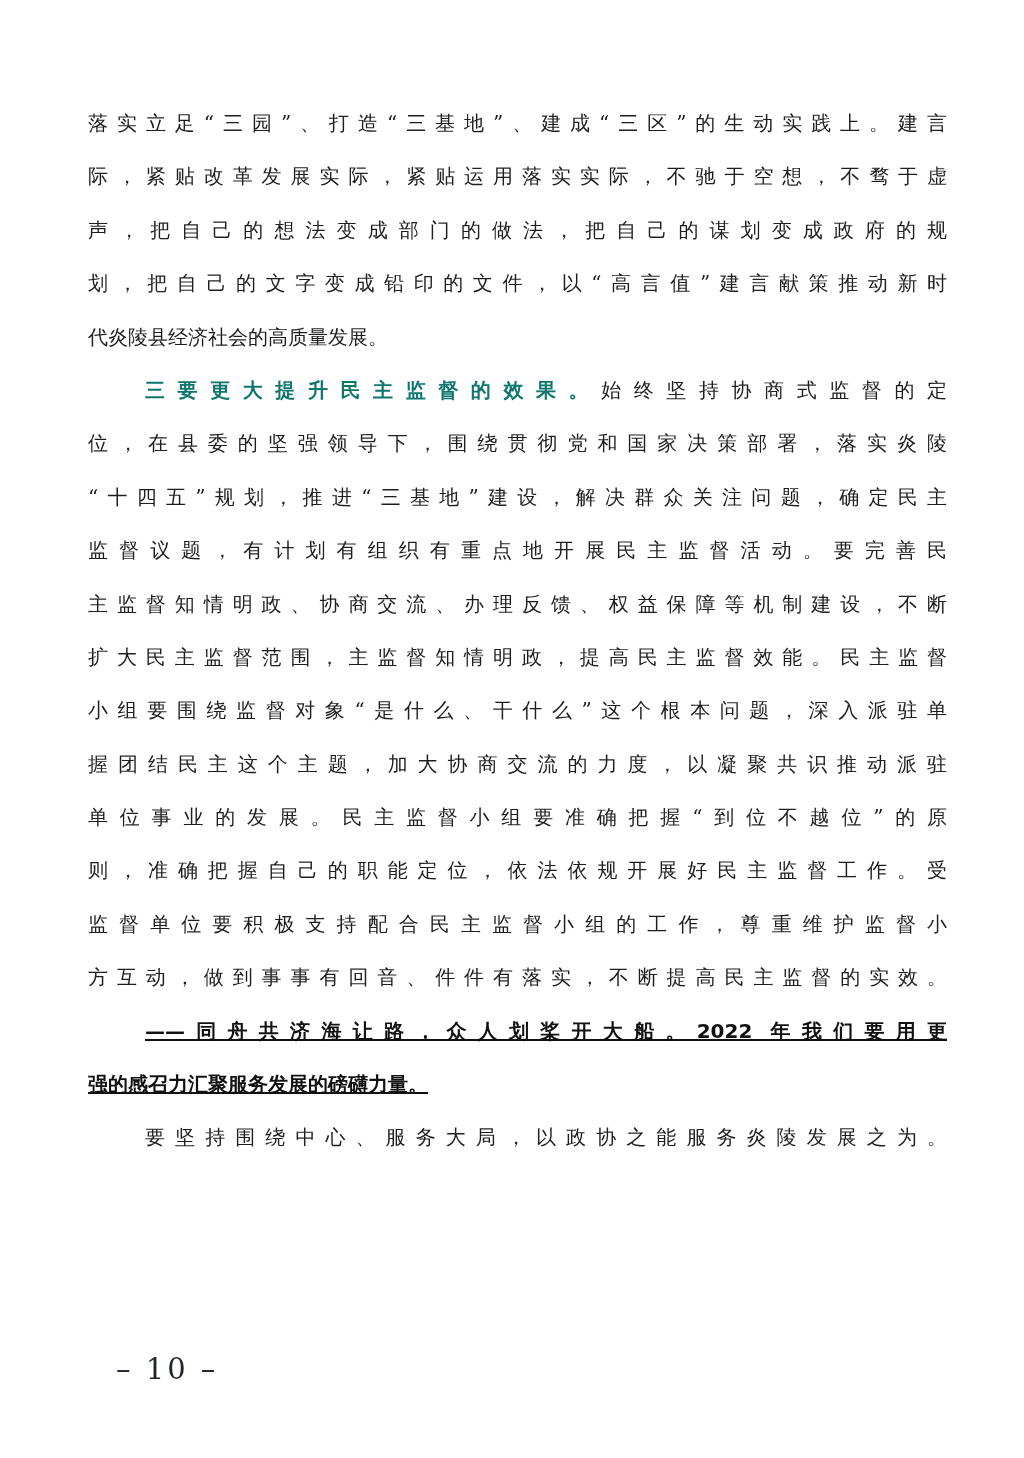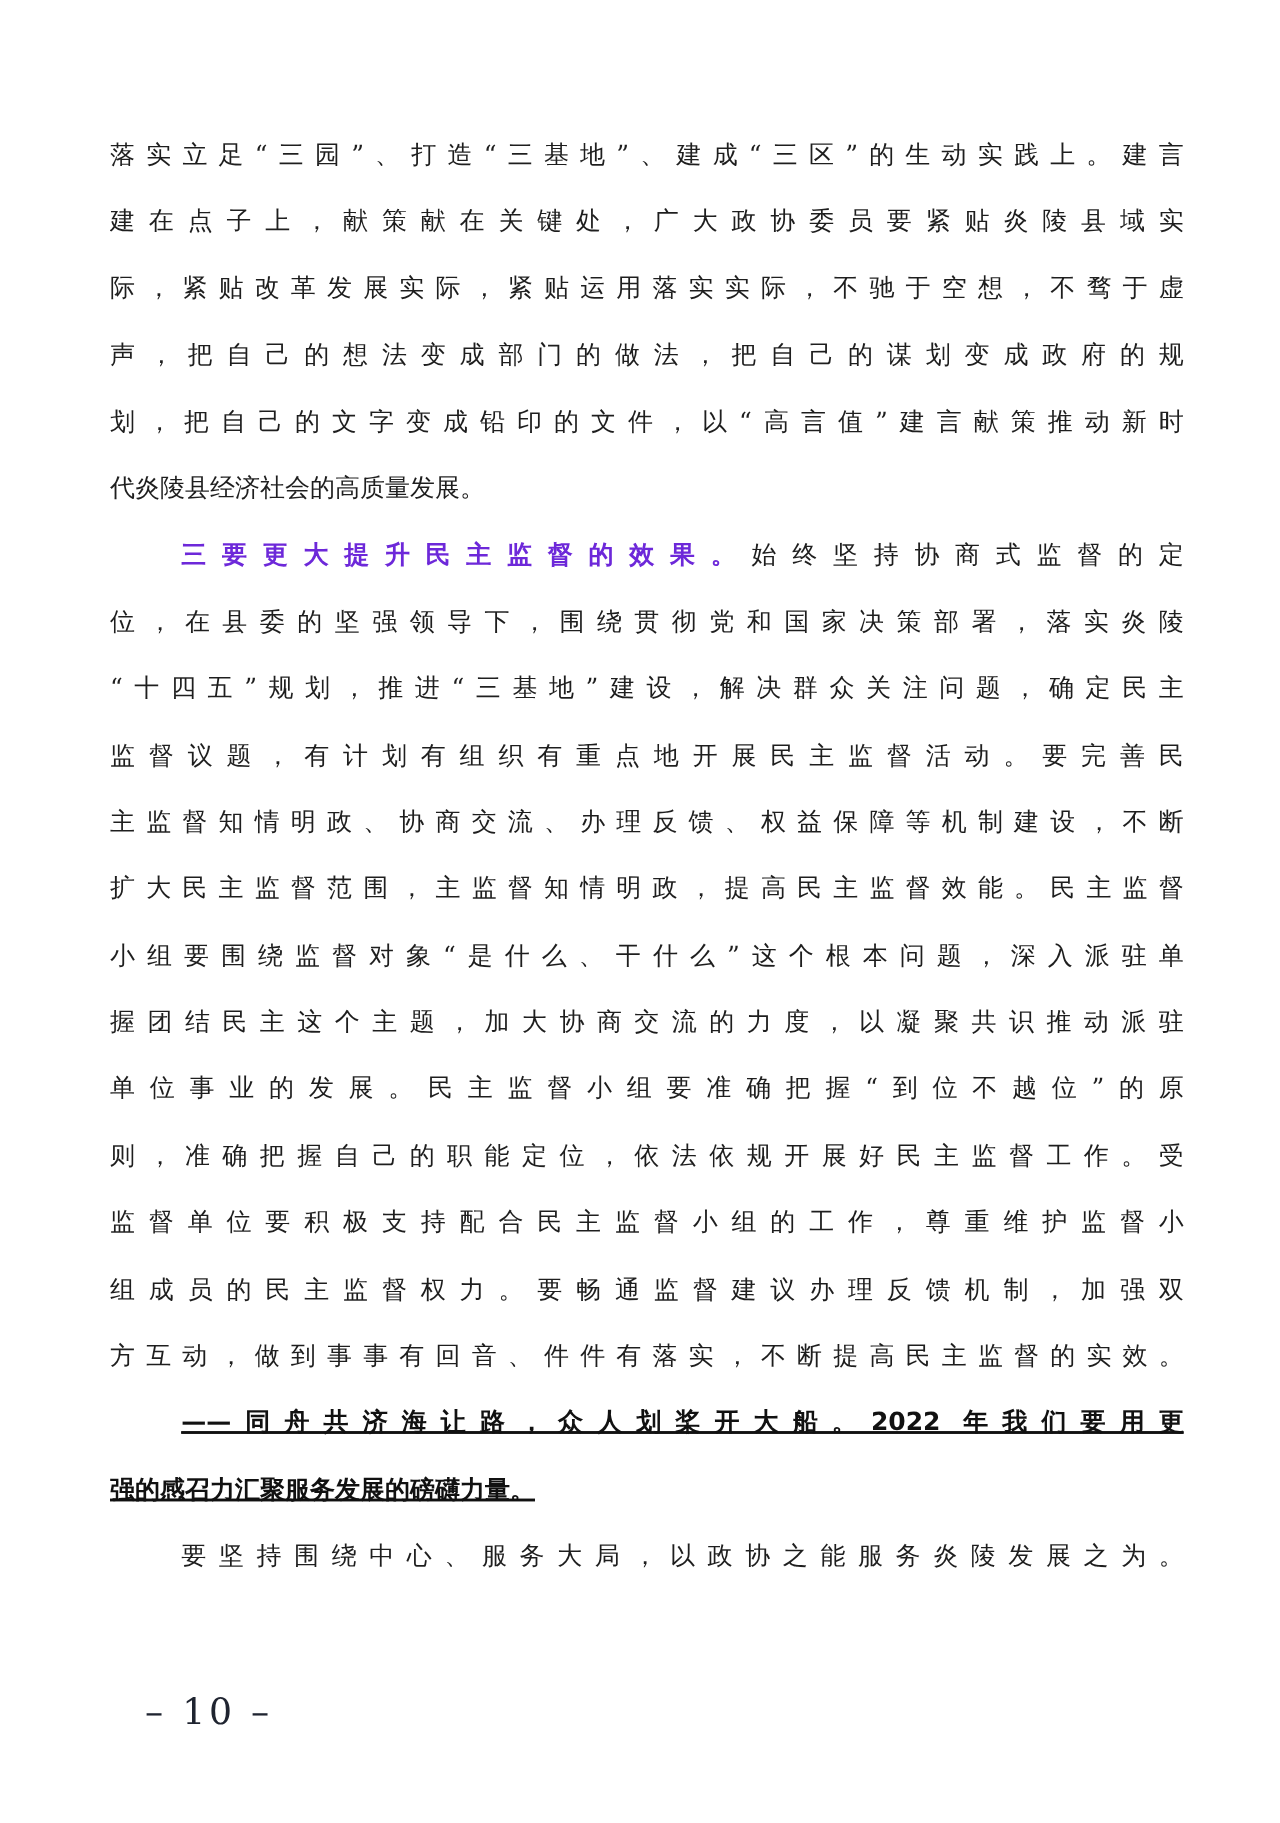--- a/index.html
+++ b/index.html
@@ -41,21 +41,21 @@
     text-align: right;
     text-align-last: left;
   }
 
   .line.indent {
     text-indent: 57px;
   }
 
   .seg.bold {
     font-weight: 700;
-    color: #6d28d9;
+    color: #0f766e;
   }
 
   
   .line.para-hei,
   .line.para-hei .seg {
     font-family: "DejaVu Sans", "Liberation Sans", sans-serif;
     font-weight: 700;
     color: #111111;
     text-decoration: underline;
   }
@@ -70,36 +70,34 @@
     font-family: "DejaVu Serif", "Liberation Serif", serif;
     letter-spacing: 3px;
   }
 </style>
 </head>
 <body>
 
 <div class="page">
   <main class="text-block" id="text-block">
       <div class="line"><span class="seg">落实立足“三园”、打造“三基地”、建成“三区”的生动实践上。建言</span></div>
-      <div class="line"><span class="seg">建在点子上，献策献在关键处，广大政协委员要紧贴炎陵县域实</span></div>
       <div class="line"><span class="seg">际，紧贴改革发展实际，紧贴运用落实实际，不驰于空想，不骛于虚</span></div>
       <div class="line"><span class="seg">声，把自己的想法变成部门的做法，把自己的谋划变成政府的规</span></div>
       <div class="line"><span class="seg">划，把自己的文字变成铅印的文件，以“高言值”建言献策推动新时</span></div>
       <div class="line short"><span class="seg">代炎陵县经济社会的高质量发展。</span></div>
       <div class="line indent"><span class="seg bold">三要更大提升民主监督的效果。</span><span class="seg">始终坚持协商式监督的定</span></div>
       <div class="line"><span class="seg">位，在县委的坚强领导下，围绕贯彻党和国家决策部署，落实炎陵</span></div>
       <div class="line"><span class="seg">“十四五”规划，推进“三基地”建设，解决群众关注问题，确定民主</span></div>
       <div class="line"><span class="seg">监督议题，有计划有组织有重点地开展民主监督活动。要完善民</span></div>
       <div class="line"><span class="seg">主监督知情明政、协商交流、办理反馈、权益保障等机制建设，不断</span></div>
       <div class="line"><span class="seg">扩大民主监督范围，主监督知情明政，提高民主监督效能。民主监督</span></div>
       <div class="line"><span class="seg">小组要围绕监督对象“是什么、干什么”这个根本问题，深入派驻单</span></div>
       <div class="line"><span class="seg">握团结民主这个主题，加大协商交流的力度，以凝聚共识推动派驻</span></div>
       <div class="line"><span class="seg">单位事业的发展。民主监督小组要准确把握“到位不越位”的原</span></div>
       <div class="line"><span class="seg">则，准确把握自己的职能定位，依法依规开展好民主监督工作。受</span></div>
       <div class="line"><span class="seg">监督单位要积极支持配合民主监督小组的工作，尊重维护监督小</span></div>
-      <div class="line"><span class="seg">组成员的民主监督权力。要畅通监督建议办理反馈机制，加强双</span></div>
       <div class="line"><span class="seg">方互动，做到事事有回音、件件有落实，不断提高民主监督的实效。</span></div>
       <div class="line indent para-hei"><span class="seg bold">——同舟共济海让路，众人划桨开大船。2022 年我们要用更</span></div>
       <div class="line short para-hei"><span class="seg bold">强的感召力汇聚服务发展的磅礴力量。</span></div>
       <div class="line indent"><span class="seg">要坚持围绕中心、服务大局，以政协之能服务炎陵发展之为。</span></div>
     </main>
   <span class="page-number">– 10 –</span>
 </div>
 
 </body></html>

